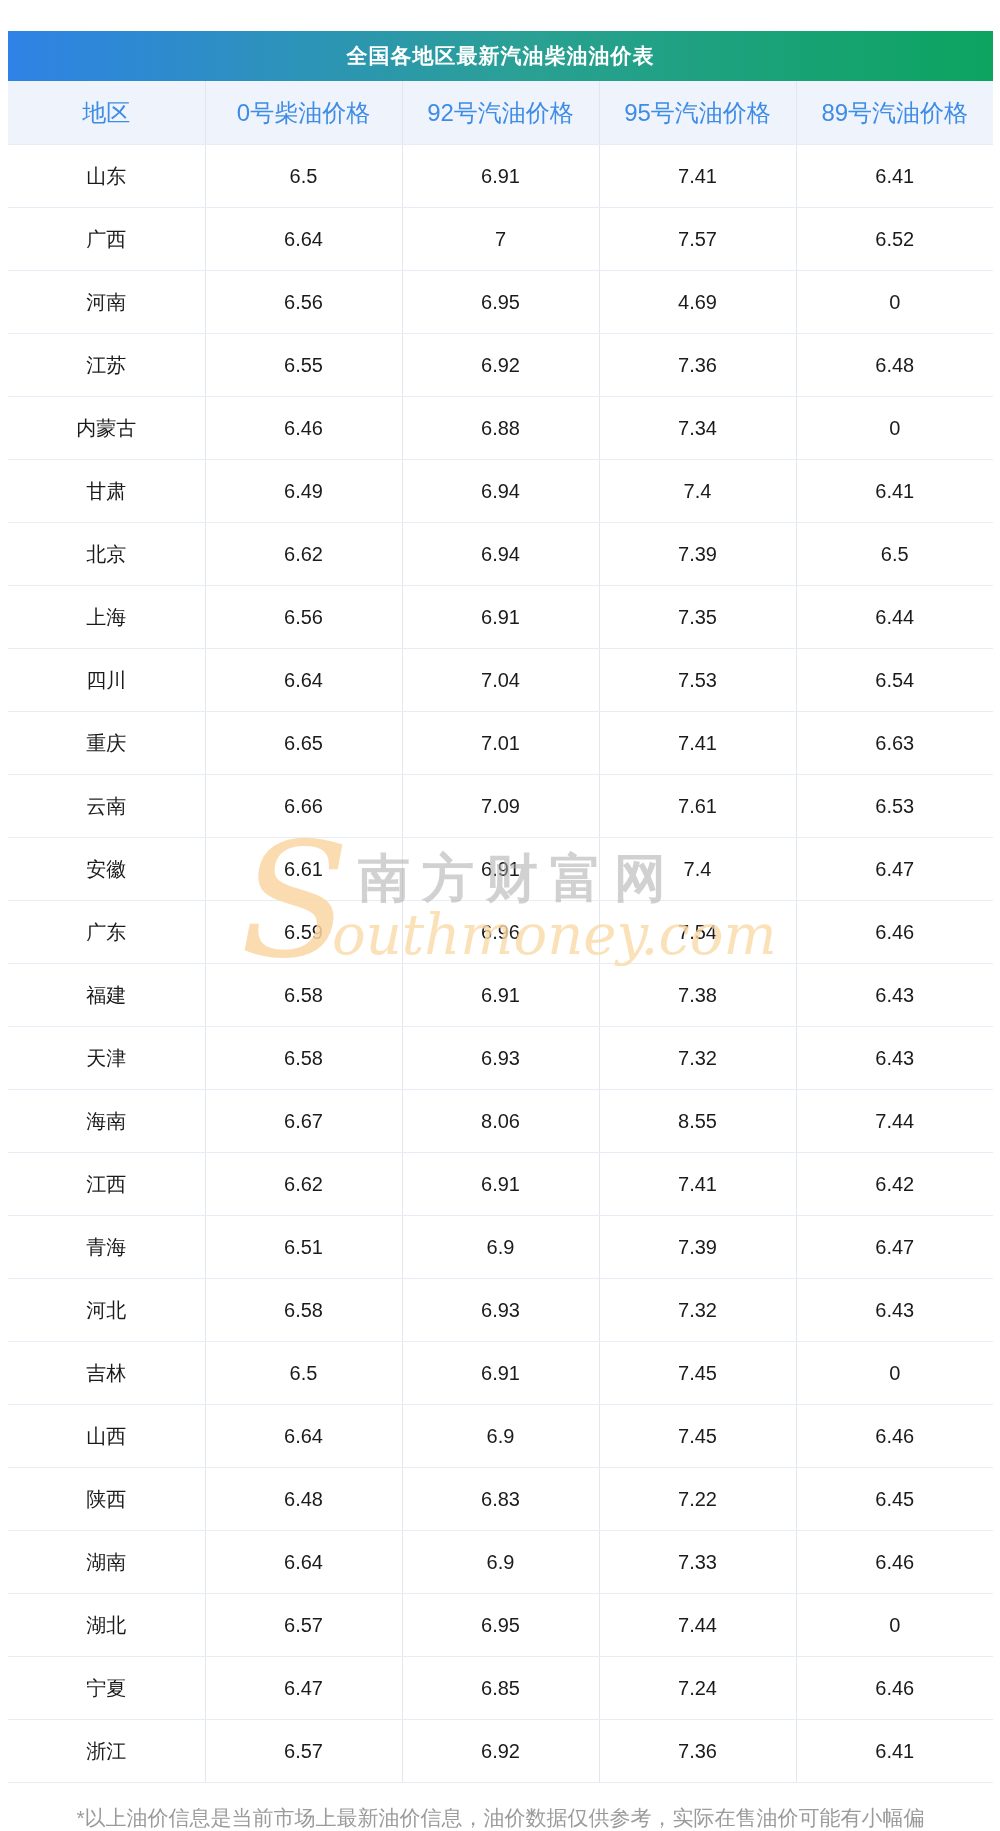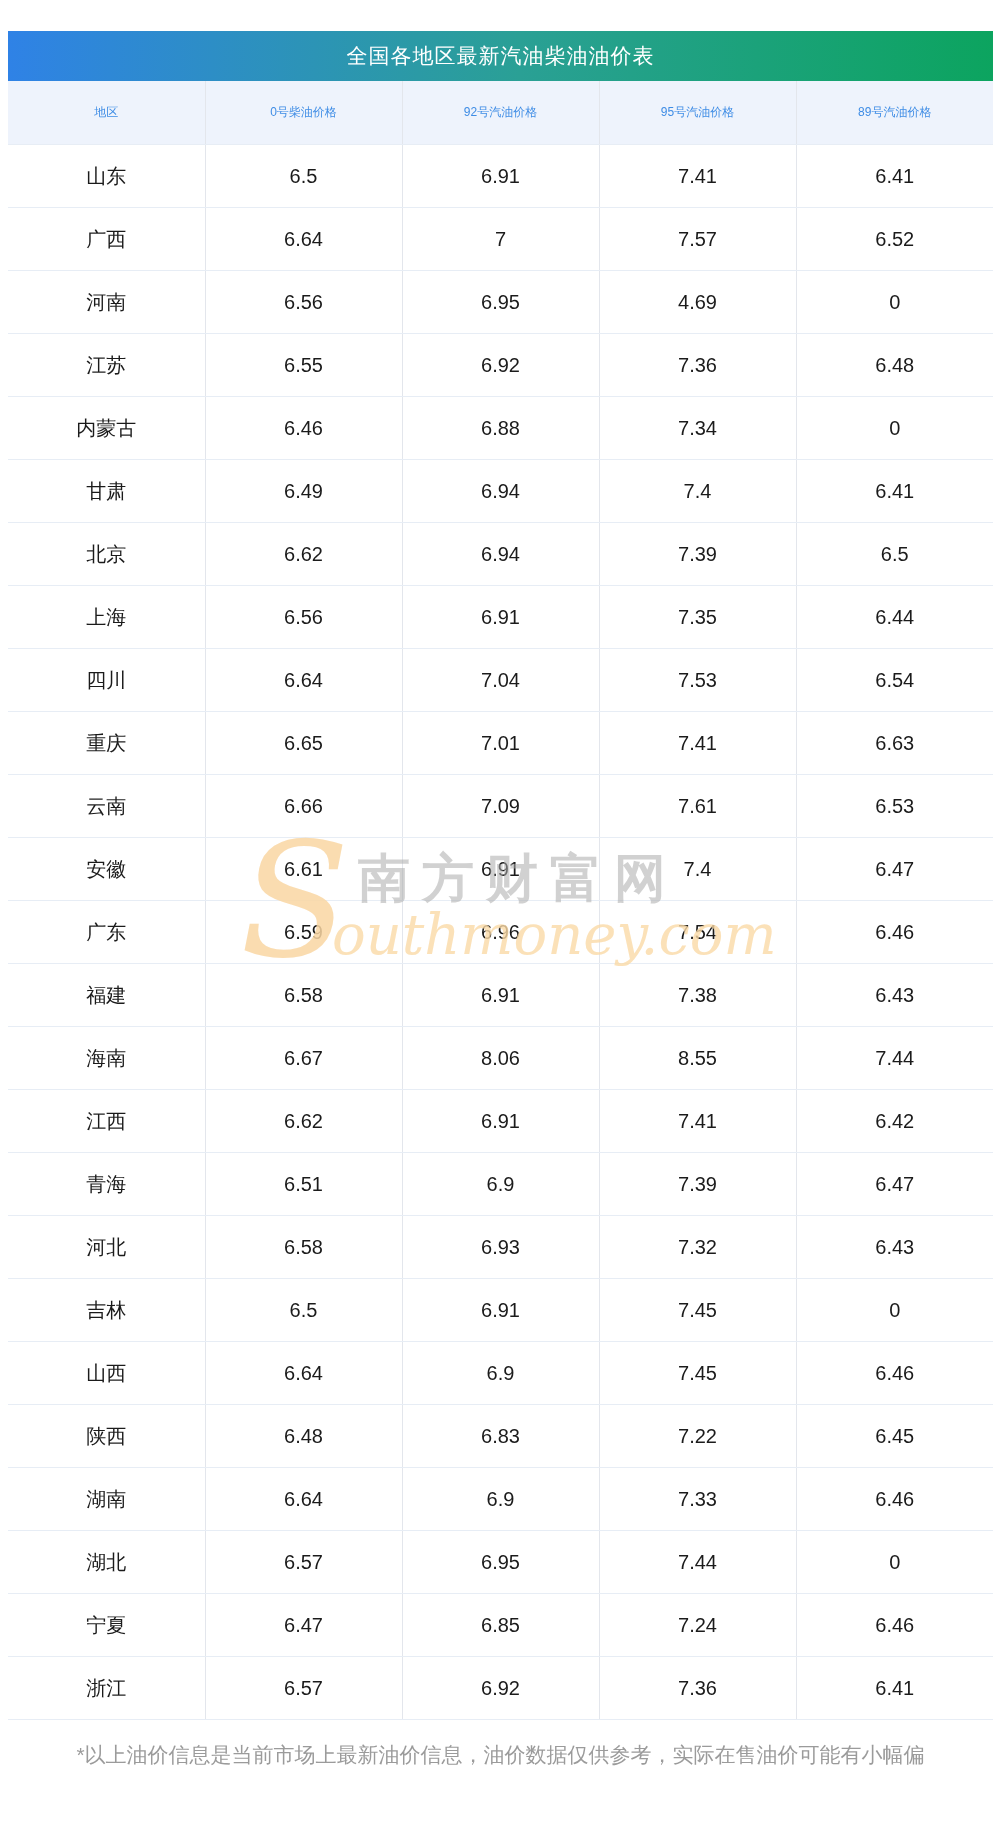--- a/index.html
+++ b/index.html
@@ -19,32 +19,33 @@
   }
   .title-bar {
     height: 50px;
     background: linear-gradient(90deg, #2f82e6 0%, #2aa095 52%, #0ca45f 100%);
     color: #ffffff;
     font-size: 21px;
     display: flex;
     align-items: center;
     justify-content: center;
     letter-spacing: 1px;
+    font-weight: bold;
   }
   table.price-table {
     width: 100%;
     border-collapse: collapse;
     table-layout: fixed;
   }
   .price-table th {
     height: 61px;
     background: #eef3fc;
     color: #3e8ce5;
     font-weight: normal;
-    font-size: 12px;
+    font-size: 24px;
     text-align: center;
     border-bottom: 1px solid #e7edf5;
   }
   .price-table td {
     height: 60px;
     text-align: center;
     font-size: 20px;
     color: #1b1b1b;
     border-bottom: 1px solid #e7edf5;
     background: transparent;
@@ -212,20 +213,27 @@
     <td>6.46</td>
   </tr>
           <tr>
     <td>福建</td>
     <td>6.58</td>
     <td>6.91</td>
     <td>7.38</td>
     <td>6.43</td>
   </tr>
           <tr>
+    <td>天津</td>
+    <td>6.58</td>
+    <td>6.93</td>
+    <td>7.32</td>
+    <td>6.43</td>
+  </tr>
+          <tr>
     <td>海南</td>
     <td>6.67</td>
     <td>8.06</td>
     <td>8.55</td>
     <td>7.44</td>
   </tr>
           <tr>
     <td>江西</td>
     <td>6.62</td>
     <td>6.91</td>

